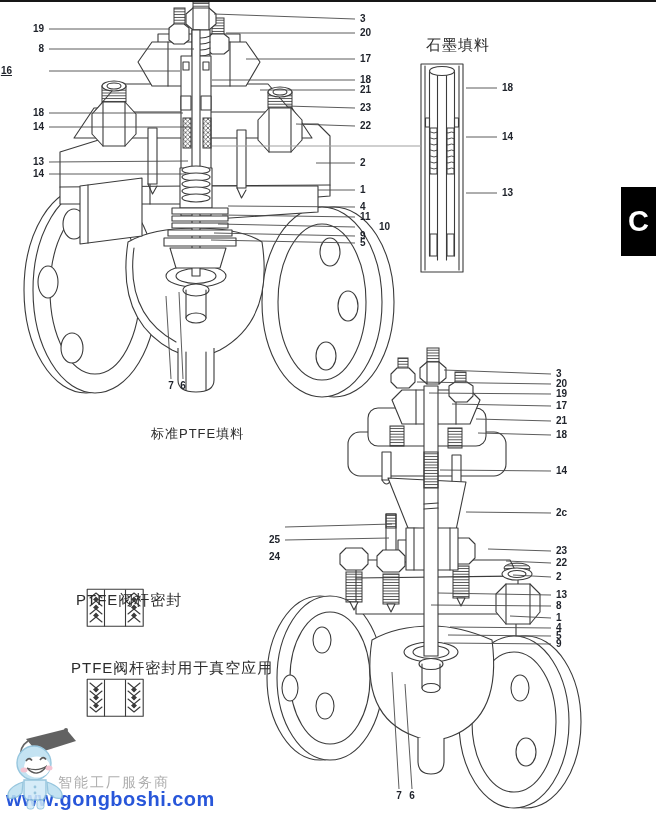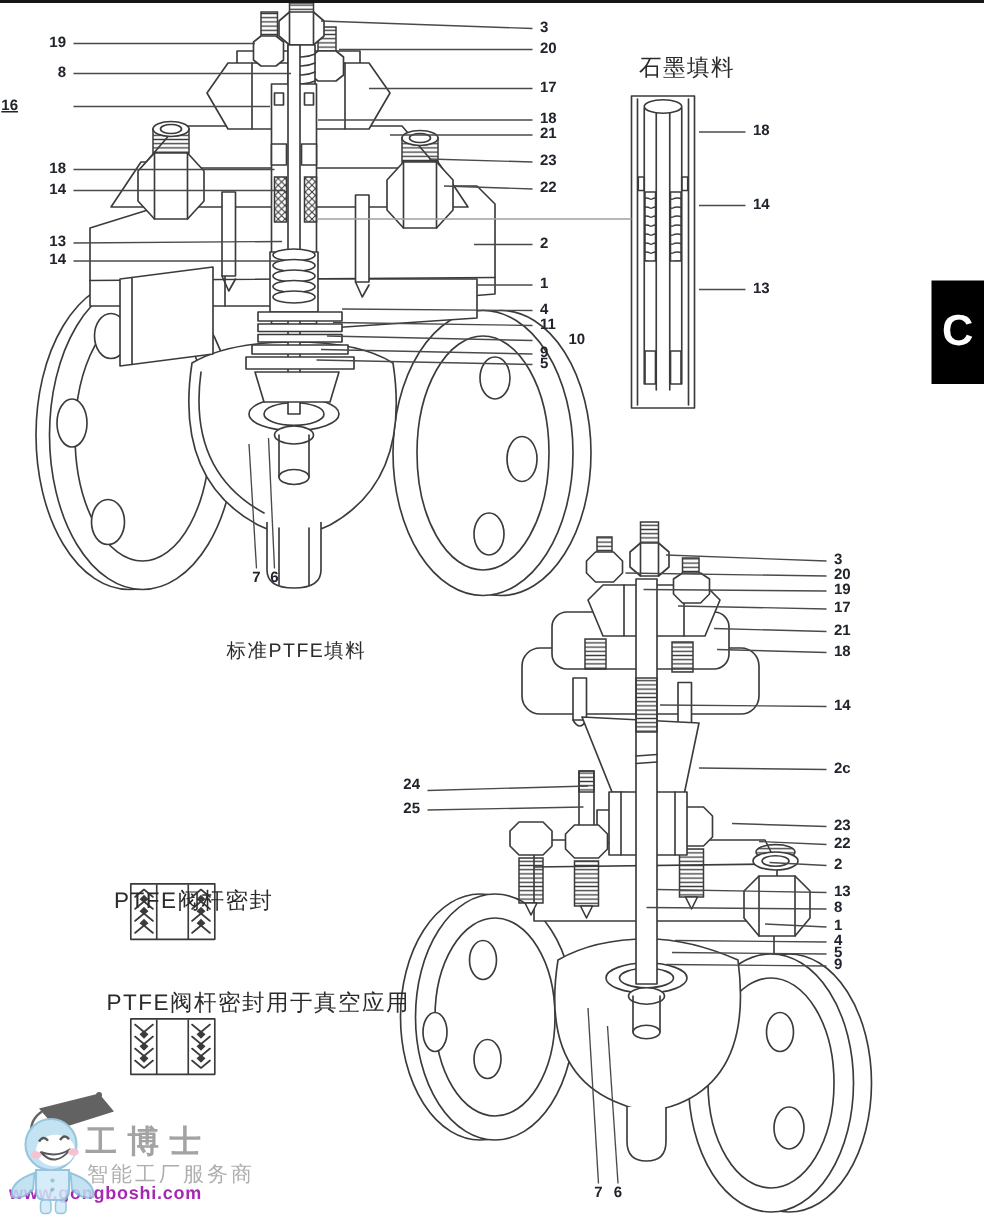--- a/index.html
+++ b/index.html
@@ -24,21 +24,21 @@
   #cap-extended{left:294px;top:818px;}
   #cap-seal1{left:76px;top:563px;margin-top:28px;}
   #cap-seal2{left:71px;top:659px;}
   #side-tab{position:absolute;left:621px;top:187px;width:35px;height:69px;background:#000;
             z-index:4;display:flex;align-items:center;justify-content:center;}
   #side-tab span{color:#fff;font-weight:bold;font-size:29px;font-family:"Liberation Sans",sans-serif;}
   #watermark{position:absolute;left:0px;top:722px;width:220px;height:94px;z-index:4;}
   #wm-brand{position:absolute;left:57px;top:747px;font-family:"DejaVu Serif",serif;font-size:21px;
             font-weight:bold;color:#9a9a9a;letter-spacing:7px;opacity:.9;}
   #wm-tagline{position:absolute;left:58px;top:774px;font-size:14px;color:#a6a6a6;letter-spacing:2px;opacity:.9;}
-  #wm-url{position:absolute;left:6px;top:788px;font-size:12px;font-weight:bold;color:#a21caf;
+  #wm-url{position:absolute;left:6px;top:788px;font-size:20px;font-weight:bold;color:#1d4ed8;
           letter-spacing:.5px;opacity:.95;}
 </style>
 </head>
 <body>
 
 <div id="stage">
   <div id="top-rule"></div>
 
   <svg width="0" height="0">
       <defs>
@@ -384,21 +384,21 @@
       <div class="callout right" style="top: 507px; left: 556px;">2c</div>
       <div class="callout right" style="top: 545px; left: 556px;">23</div>
       <div class="callout right" style="top: 557px; left: 556px;">22</div>
       <div class="callout right" style="top: 571px; left: 556px;">2</div>
       <div class="callout right" style="top: 589px; left: 556px;">13</div>
       <div class="callout right" style="top: 600px; left: 556px;">8</div>
       <div class="callout right" style="top: 612px; left: 556px;">1</div>
       <div class="callout right" style="top: 622px; left: 556px;">4</div>
       <div class="callout right" style="top: 630px; left: 556px;">5</div>
       <div class="callout right" style="top: 638px; left: 556px;">9</div>
-      <div class="callout left" style="top: 518px; right: 376px;">24</div>
+      <div class="callout left" style="top: 551px; right: 376px;">24</div>
       <div class="callout left" style="top: 534px; right: 376px;">25</div>
       <div class="callout up" style="top: 790px; left: 399px;">7</div>
       <div class="callout up" style="top: 790px; left: 412px;">6</div>
     </div>
 
   <div class="cap small" id="cap-graphite">石墨填料</div>
   <div class="cap" id="cap-standard">标准PTFE填料</div>
   <div class="cap" id="cap-extended">加长阀帽</div>
   <div class="cap small" id="cap-seal1">PTFE阀杆密封</div>
   <div class="cap small" id="cap-seal2">PTFE阀杆密封用于真空应用</div>
@@ -423,16 +423,15 @@
         <circle cx="31" cy="60" r="1.4" fill="#85bcd8"></circle>
         <circle cx="31" cy="66" r="1.4" fill="#85bcd8"></circle>
         <path d="M19,55 Q2,61 4,71 Q11,73 18,66 Z" fill="#badff0" stroke="#85bcd8" stroke-width="1.3"></path>
         <path d="M43,55 Q60,61 58,71 Q51,73 44,66 Z" fill="#badff0" stroke="#85bcd8" stroke-width="1.3"></path>
         <rect x="23" y="73" width="7" height="9" rx="2.5" fill="#cfe9f7" stroke="#85bcd8"></rect>
         <rect x="33" y="73" width="7" height="9" rx="2.5" fill="#cfe9f7" stroke="#85bcd8"></rect>
       </g>
     </svg>
 
   </div>
-  <div id="wm-brand">工博士</div>
   <div id="wm-tagline">智能工厂服务商</div>
   <div id="wm-url">www.gongboshi.com</div>
 </div>
 
 </body></html>

